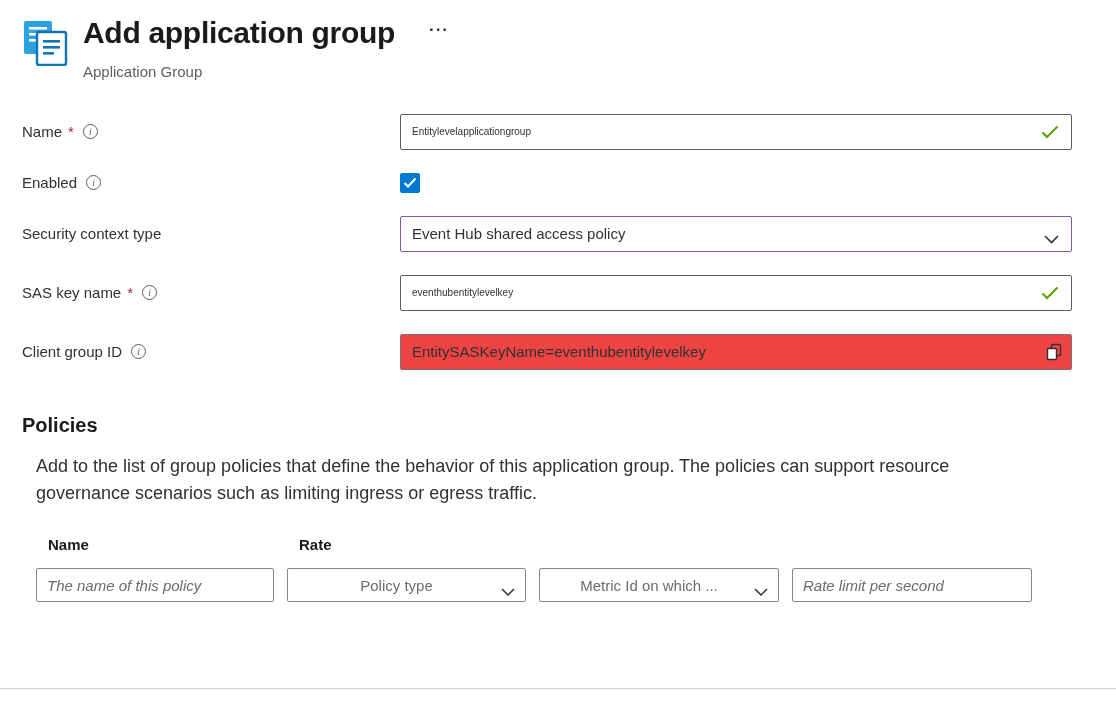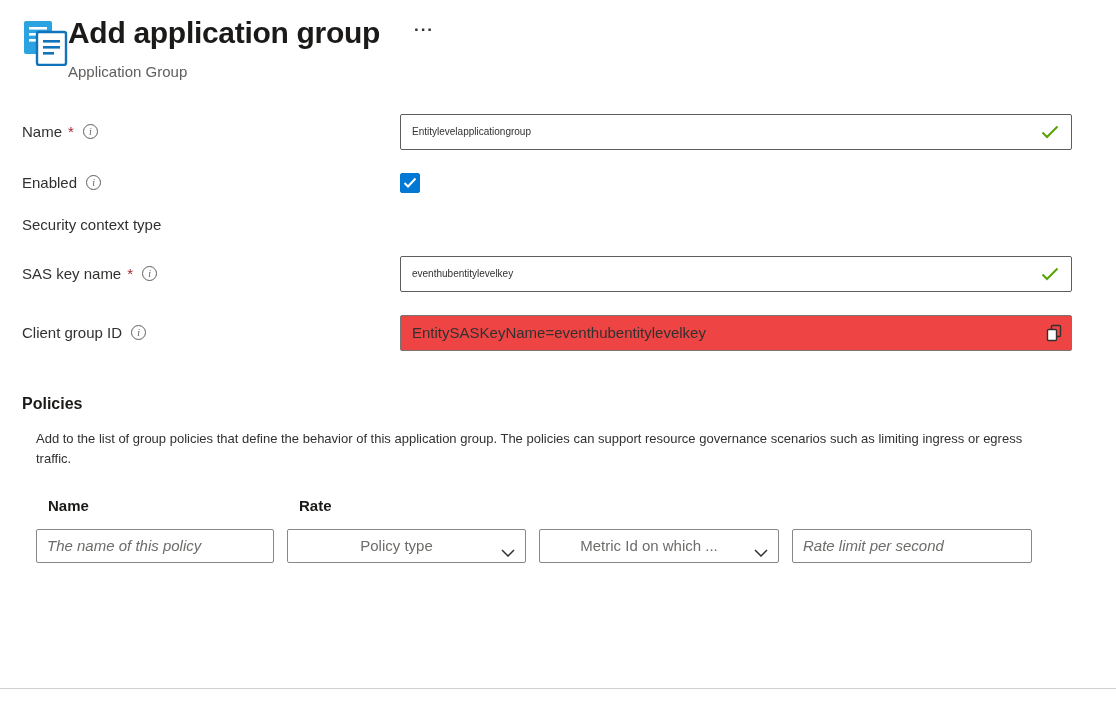--- a/index.html
+++ b/index.html
@@ -8,21 +8,21 @@
     width: 1116px; height: 705px;
     background: #ffffff;
     font-family: "Liberation Sans", sans-serif;
     color: #323130;
     position: relative;
     overflow: hidden;
   }
   .page { padding: 16px 44px 0 22px; position: relative; height: 100%; }
 
   
-  .header { display: flex; align-items: flex-start; margin-bottom: 34px; }
+  .header { display: flex; align-items: flex-start; gap: 15px; margin-bottom: 34px; }
   .app-icon { flex: 0 0 auto; margin-top: 4px; }
   .title-row { display: flex; align-items: flex-start; }
   .page-title {
     margin: 0; font-size: 30px; font-weight: 700; color: #1b1a19;
     letter-spacing: -0.3px; line-height: 1.15;
   }
   .more-btn {
     background: none; border: none; cursor: pointer;
     font-size: 17px; font-weight: 700; color: #323130;
     margin-left: 30px; margin-top: 2px; padding: 2px 4px; letter-spacing: 1px;
@@ -78,23 +78,23 @@
     padding: 0 40px 0 11px; font-size: 15px; color: #323130;
   }
   .copy-btn {
     position: absolute; right: 1px; top: 1px; height: 34px; width: 34px;
     background: transparent; border: none; cursor: pointer;
     display: flex; align-items: center; justify-content: center;
   }
 
   
   .policies { margin-top: 44px; }
-  .policies-heading { font-size: 16px; font-weight: 700; color: #1b1a19; margin: 0 0 16px 0; }
+  .policies-heading { font-size: 20px; font-weight: 700; color: #1b1a19; margin: 0 0 16px 0; }
   .policies-desc {
-    margin: 0 0 28px 14px; font-size: 13px; color: #323130;
+    margin: 0 0 28px 14px; font-size: 18px; color: #323130;
     line-height: 1.55; max-width: 1005px;
   }
   .policy-table { margin-left: 14px; }
   .policy-headers { display: flex; gap: 13px; margin-bottom: 15px; }
   .policy-headers .hcell { font-size: 15px; font-weight: 700; color: #1b1a19; padding-left: 12px; }
   .policy-row { display: flex; gap: 13px; }
   .w1 { width: 238px; flex: 0 0 238px; }
   .w2 { width: 239px; flex: 0 0 239px; }
   .w3 { width: 240px; flex: 0 0 240px; }
   .w4 { width: 240px; flex: 0 0 240px; }
@@ -175,20 +175,30 @@
             <path d="M1.5 6l3.5 3.5L12.5 1.5" stroke="#ffffff" stroke-width="2" fill="none"></path>
           </svg>
         </span>
       </div>
     </div>
 
     <div class="form-row">
       <div class="form-label">
         <span>Security context type</span>
       </div>
+      <div class="control">
+        <div class="dropdown" role="combobox">
+          <span>Event Hub shared access policy</span>
+          <span class="chevron">
+            <svg width="15" height="9" viewBox="0 0 15 9">
+                <path d="M1 1l6.5 6.5L14 1" stroke="#323130" stroke-width="1.6" fill="none"></path>
+              </svg>
+          </span>
+        </div>
+      </div>
     </div>
 
     <div class="form-row">
       <div class="form-label">
         <span>SAS key name</span>
         <span class="required-marker">*</span>
         <span class="info-icon">i</span>
       </div>
       <div class="control">
         <input class="text-input" type="text" value="eventhubentitylevelkey" style="">

